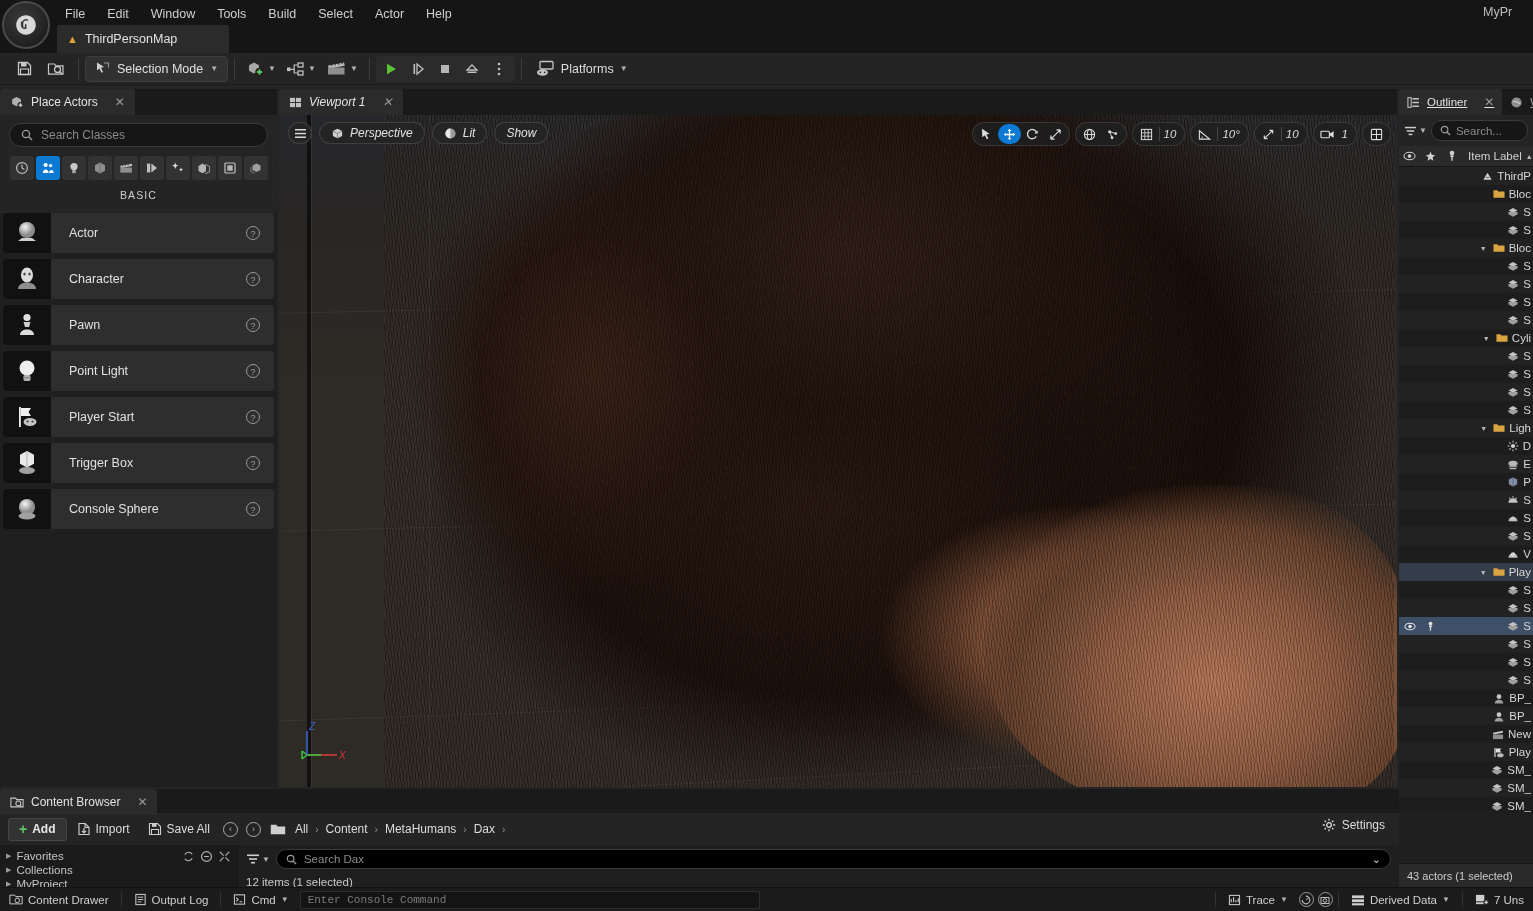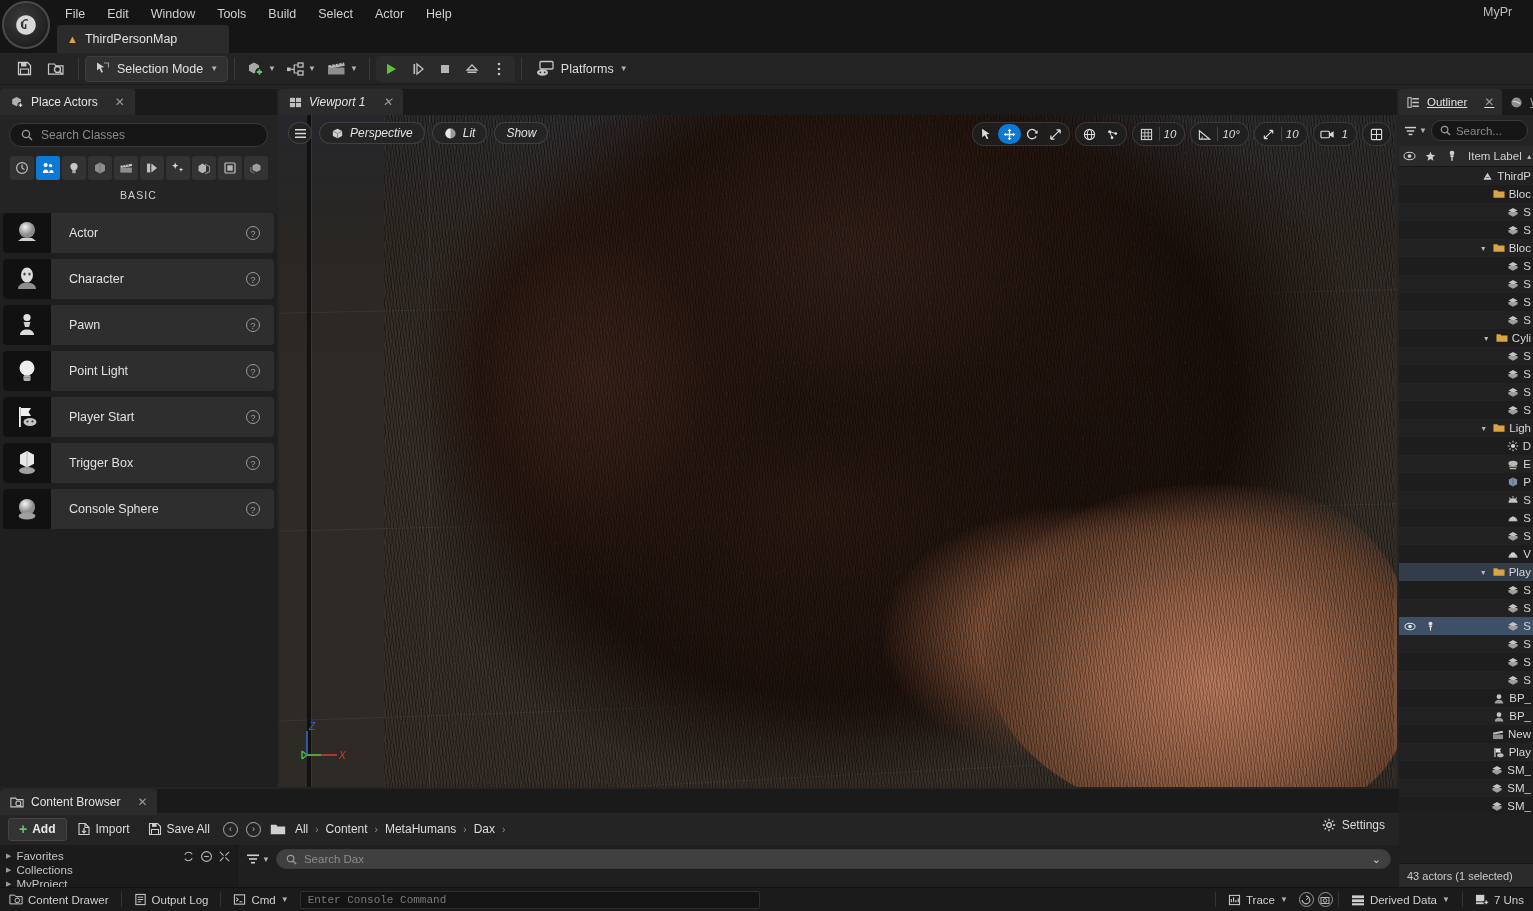--- a/index.html
+++ b/index.html
@@ -293,21 +293,21 @@
     color: #c4c4c4; height: 14px; cursor: default;
   }
   .src-tri { font-size: 7px; color: #9a9a9a; }
   .src-tools { position: absolute; right: 6px; top: 5px; display: flex; gap: 5px; }
   .src-ic { color: #b5b5b5; font-size: 12px; cursor: default; }
   .cb-main { flex: 1; padding: 4px 8px; position: relative; }
   .cb-searchrow { display: flex; align-items: center; gap: 6px; }
   .cb-filter { display: flex; align-items: center; gap: 2px; color: #c8c8c8; cursor: default; }
   .cb-search {
     flex: 1; display: flex; align-items: center; gap: 7px; height: 20px;
-    background: #404040; border: 1px solid #3a3a3a; border-radius: 10px;
+    background: #000000; border: 1px solid #3a3a3a; border-radius: 10px;
     padding: 0 9px; font-size: 11.5px; color: #8a8a8a;
   }
   .cb-items { font-size: 11.5px; color: #c8c8c8; padding-top: 7px; }
 
   
   .statusbar {
     position: absolute; left: 0; bottom: 0; width: 1533px; height: 24px;
     background: #1b1b1b; display: flex; align-items: center;
     border-top: 1px solid #121212;
   }
@@ -1448,20 +1448,21 @@
           </div>
           <div class="cb-search">
             <svg width="11" height="11" viewBox="0 0 12 12">
                 <circle cx="5" cy="5" r="3.6" fill="none" stroke="#9a9a9a" stroke-width="1.3"></circle>
                 <line x1="7.8" y1="7.8" x2="11" y2="11" stroke="#9a9a9a" stroke-width="1.5"></line>
               </svg>
             <span style="flex:1">Search Dax</span>
             <span style="font-size:11px;color:#cfcfcf">⌄</span>
           </div>
         </div>
+        <div class="cb-items">12 items (1 selected)</div>
       </div>
     </div>
   </div>
 
   <div class="statusbar">
     <div class="sb-btn">
       <svg width="14" height="13" viewBox="0 0 16 14">
           <path d="M1 2h5.5l1.2 1.7H15V12H1z" fill="none" stroke="#cfcfcf" stroke-width="1.1"></path>
           <circle cx="9.5" cy="8" r="2.6" fill="none" stroke="#cfcfcf" stroke-width="1.1"></circle>
         </svg>

